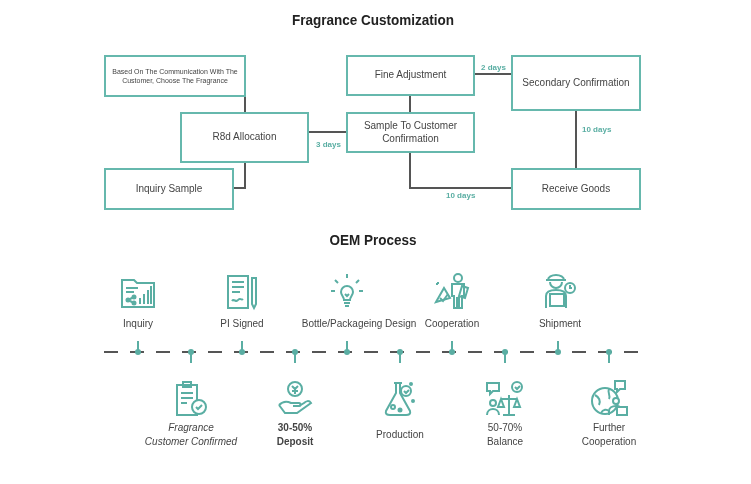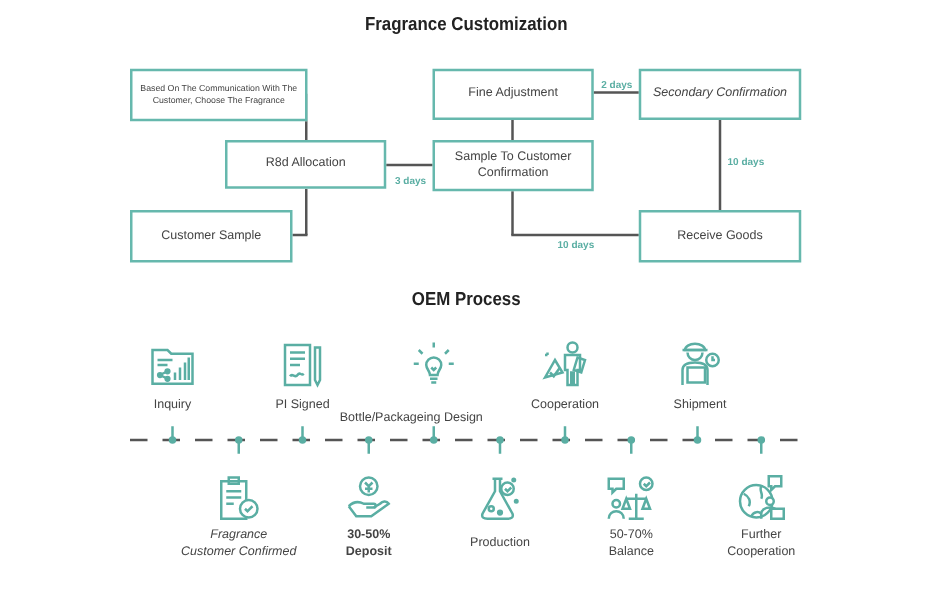--- a/index.html
+++ b/index.html
@@ -27,25 +27,25 @@
 <div class="line" style="left:244px; top:151px; width:2px; height:37px;"></div>
 <div class="line" style="left:232px; top:187px; width:14px; height:2px;"></div>
 <div class="line" style="left:308px; top:131px; width:40px; height:2px;"></div>
 <div class="line" style="left:409px; top:95px; width:2px; height:18px;"></div>
 <div class="line" style="left:409px; top:151px; width:2px; height:37px;"></div>
 <div class="line" style="left:409px; top:187px; width:104px; height:2px;"></div>
 <div class="line" style="left:472px; top:73px; width:41px; height:2px;"></div>
 <div class="line" style="left:575px; top:95px; width:2px; height:74px;"></div>
 
 <div class="box small" style="left:104px; top:55px; width:142px; height:42px;">Based On The Communication With The Customer, Choose The Fragrance</div>
-<div class="box" style="left:180px; top:112px; width:129px; height:39px;">R8d Allocation</div>
-<div class="box" style="left:104px; top:168px; width:130px; height:42px;">Customer Sample</div>
+<div class="box" style="left:180px; top:112px; width:129px; height:51px;">R8d Allocation</div>
+<div class="box" style="left:104px; top:168px; width:130px; height:42px;">Inquiry Sample</div>
 <div class="box" style="left:346px; top:112px; width:129px; height:41px; padding:0 4px;">Sample To Customer Confirmation</div>
 <div class="box" style="left:346px; top:55px; width:129px; height:41px;">Fine Adjustment</div>
-<div class="box" style="left:511px; top:55px; width:130px; height:41px;font-style:italic;">Secondary Confirmation</div>
+<div class="box" style="left:511px; top:55px; width:130px; height:56px;">Secondary Confirmation</div>
 <div class="box" style="left:511px; top:168px; width:130px; height:42px;">Receive Goods</div>
 
 <div class="days" style="left:316px; top:120px;margin-top:20px;">3 days</div>
 <div class="days" style="left:481px; top:63px;">2 days</div>
 <div class="days" style="left:582px; top:125px;">10 days</div>
 <div class="days" style="left:446px; top:191px;">10 days</div>
 
 <div class="abs title" style="left:273px; top:231px; width:200px;">OEM Process</div>
 
 <div class="icon" style="left:138px; top:272px;">
@@ -92,21 +92,21 @@
       <path d="M12 10a6 6 0 0 0 12 0"></path>
       <path d="M8 36V24c0-4 4-6 10-6s10 2 10 6v12"></path>
       <path d="M12 22h14v12H12z"></path>
       <circle cx="32" cy="16" r="5"></circle>
       <path d="M32 13v3h2"></path>
     </svg>
 </div>
 
 <div class="step-label" style="left:138px; top:317px;">Inquiry</div>
 <div class="step-label" style="left:242px; top:317px;">PI Signed</div>
-<div class="step-label" style="left:329px; top:317px;margin-top:11px;">Bottle/Packageing Design</div>
+<div class="step-label" style="left:359px; top:317px;">Bottle/Packageing Design</div>
 <div class="step-label" style="left:452px; top:317px;">Cooperation</div>
 <div class="step-label" style="left:560px; top:317px;">Shipment</div>
 
 <div id="timeline">
     <div class="dash" style="left: 104px; width: 14px;"></div>
     <div class="dash" style="left: 130px; width: 14px;"></div>
     <div class="dash" style="left: 156px; width: 14px;"></div>
     <div class="dash" style="left: 182px; width: 14px;"></div>
     <div class="dash" style="left: 208px; width: 14px;"></div>
     <div class="dash" style="left: 234px; width: 14px;"></div>

